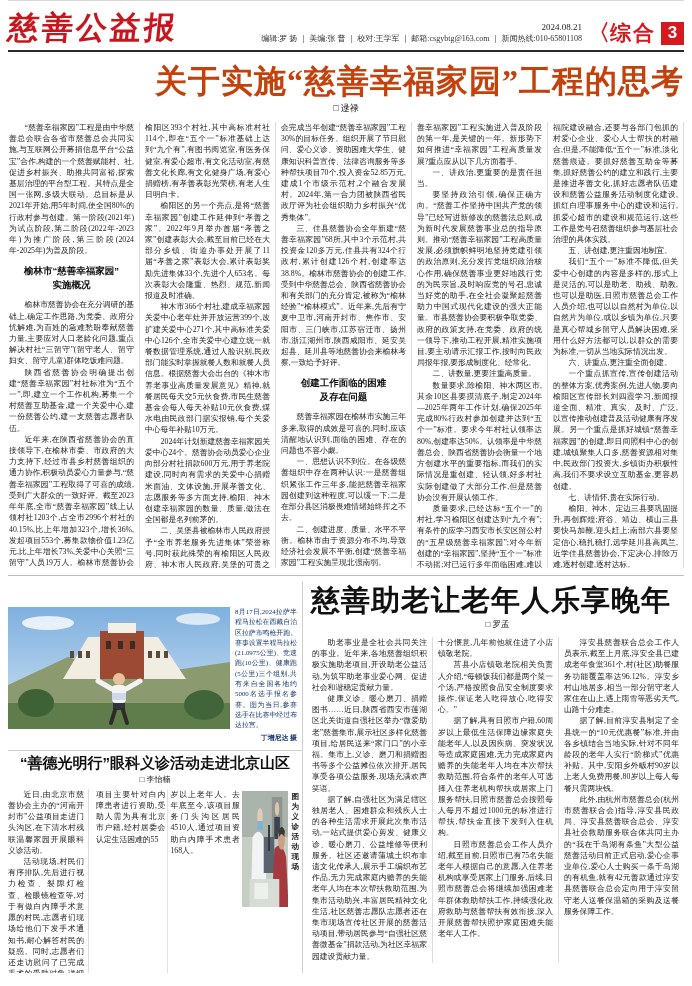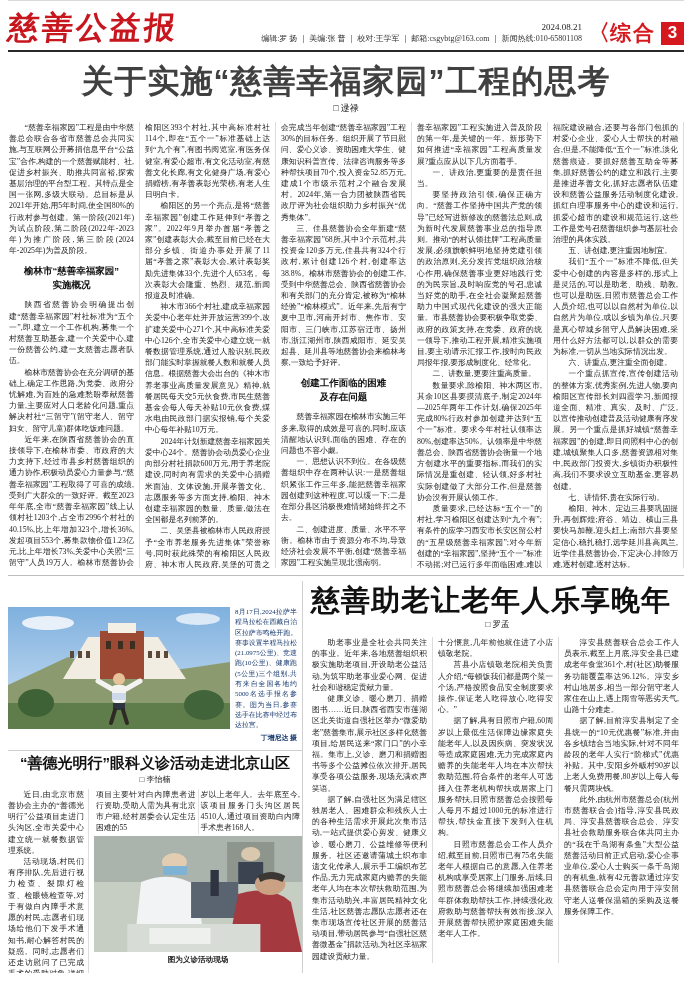--- a/index.html
+++ b/index.html
@@ -21,22 +21,22 @@
   .staff-line{font-size:8px;color:#333;line-height:12px;letter-spacing:0;padding-left:12px;}
   .section-block{display:flex;align-items:center;margin-left:6px;margin-bottom:0;}
   .section-angle{color:#d6191f;font-size:22px;font-weight:bold;line-height:22px;font-family:"Liberation Sans",sans-serif;}
   .section-label{color:#d6191f;font-size:21px;font-weight:bold;letter-spacing:2px;line-height:24px;font-family:"Liberation Sans",sans-serif;}
   .page-num{background:#d6191f;color:#fff;width:23px;height:23px;margin-left:5px;
     display:flex;align-items:center;justify-content:center;font-size:17px;font-weight:bold;
     font-family:"Liberation Sans",sans-serif;}
   .header-rule{border-top:2px solid #2a2a2a;margin-top:5px;}
   
   .main-title{
-    text-align:center;font-family:Liberation Sans, sans-serif;font-weight:900;
-    font-size:32px;line-height:40px;margin:9px 0 1px;letter-spacing:1px;color:#404040;
+    text-align:right;font-family:Liberation Serif, serif;font-weight:900;
+    font-size:32px;line-height:40px;margin:9px 0 1px;letter-spacing:1px;color:#c2410c;
   }
   .byline{text-align:center;font-size:9px;color:#222;margin:1px 0 7px;}
   .columns{display:flex;height:446px;overflow:hidden;}
   .ncol{flex:1 1 0;padding:0 5px;border-right:1px solid #dcdcdc;overflow:hidden;}
   .ncol:first-child{padding-left:1px;}
   .para{font-size:7.8px;line-height:11.2px;text-align:justify;text-indent:2em;margin:0;color:#222;}
   .para.cont{text-indent:0;}
   .subhead{
     text-align:center;font-weight:bold;font-family:"Liberation Sans",sans-serif;
     font-size:9.5px;line-height:14px;margin:8px 0 7px;color:#111;
@@ -49,21 +49,21 @@
   .photo-news{display:flex;margin-top:26px;}
   .potala{width:222px;height:122px;flex:none;background:#9fc4e8;}
   .photo-caption{width:62px;padding-left:5px;font-size:6.9px;line-height:10.3px;color:#15376e;text-align:justify;}
   .photo-caption .photo-credit{font-weight:bold;text-align:right;margin-top:2px;color:#15376e;}
   .pn-rule{border-top:1px solid #cfcfcf;margin:7px 0 3px;}
   .a3-title{font-family:"Liberation Sans",sans-serif;font-size:15px;font-weight:900;text-align:center;margin:3px 0 1px;color:#111;white-space:nowrap;}
   .a3-byline{text-align:center;font-size:8px;margin:0 0 4px;}
   .a3-body{display:flex;height:186px;overflow:hidden;}
   .a3-col1{width:76px;flex:none;padding-right:4px;border-right:1px solid #ddd;overflow:hidden;}
   .a3-col1 .ncol{border-right:none;padding:0;}
-  .a3-right{flex:1;padding-left:5px;display:flex;flex-direction:column;}
+  .a3-right{flex:1;padding-left:5px;display:flex;flex-direction:row;}
   .a3-minicols{display:flex;}
   .a3-minicol{flex:1;padding:0 2px;border-right:1px solid #e2e2e2;}
   .a3-minicol:last-child{border-right:none;}
   .eye-photo{width:100%;height:116px;margin-top:2px;background:#c9cfc6;}
   .a3-caption{text-align:center;font-size:7.6px;font-weight:bold;margin-top:3px;color:#222;}
   .a2-title{
     text-align:left;font-family:"Liberation Sans",sans-serif;font-weight:900;
     font-size:29px;line-height:36px;margin:1px 0 0;letter-spacing:1px;color:#111;
   }
   .a2-byline{text-align:center;font-size:8.5px;margin:1px 0 6px;}
@@ -92,22 +92,22 @@
 
   <h1 class="main-title">关于实施“慈善幸福家园”工程的思考</h1>
   <div class="byline">□ 逯禄</div>
   <div class="columns" id="main-columns">
       <div class="ncol">
         <p class="para">“慈善幸福家园”工程是由中华慈善总会联合各省市慈善总会共同实施,与互联网公开募捐信息平台“公益宝”合作,构建的一个慈善赋能村、社,促进乡村振兴、助推共同富裕,探索基层治理的平台型工程。其特点是全国一张网,多级大联动。总目标是从2021年开始,用5年时间,使全国80%的行政村参与创建。第一阶段(2021年)为试点阶段,第二阶段(2022年-2023年)为推广阶段,第三阶段(2024年-2025年)为普及阶段。</p>
         <div class="subhead">
           <div>榆林市“慈善幸福家园”</div>
           <div>实施概况</div>
         </div>
+        <p class="para">榆林市慈善协会在充分调研的基础上,确定工作思路,为党委、政府分忧解难,为百姓的急难愁盼奉献慈善力量,主要应对人口老龄化问题,重点解决村社“三留守”(留守老人、留守妇女、留守儿童)群体吃饭难问题。</p>
         <p class="para">陕西省慈善协会明确提出创建“慈善幸福家园”村社标准为“五个一”,即,建立一个工作机构,募集一个村慈善互助基金,建一个关爱中心,建一份慈善公约,建一支慈善志愿者队伍。</p>
-        <p class="para">榆林市慈善协会在充分调研的基础上,确定工作思路,为党委、政府分忧解难,为百姓的急难愁盼奉献慈善力量,主要应对人口老龄化问题,重点解决村社“三留守”(留守老人、留守妇女、留守儿童)群体吃饭难问题。</p>
         <p class="para">近年来,在陕西省慈善协会的直接领导下,在榆林市委、市政府的大力支持下,经过市县乡村慈善组织的通力协作,积极动员爱心力量参与,“慈善幸福家园”工程取得了可喜的成绩,受到广大群众的一致好评。截至2023年年底,全市“慈善幸福家园”线上认领村社1203个,占全市2996个村社的40.15%,比上年增加323个,增长36%,发起项目553个,募集款物价值1.23亿元,比上年增长73%,关爱中心关照“三留守”人员19万人。榆林市慈善协会直接实施和支持的示范村社,按照“五个一”建设标准,抓典型、建示范,累计达到36个,投入资金和物品420万元。在示范村社中,中华慈善总会、陕西省慈善协会授牌10个,榆林市民政局授牌24个,榆林市慈善协会授牌18个。“幸福家园”创建数量稳步增加,质量进一步提升,各</p>
       </div>
       <div class="ncol">
         <p class="para cont">榆阳区393个村社,其中高标准村社114个,即在“五个一”标准基础上达到“九个有”,有图书阅览室,有医务保健室,有爱心超市,有文化活动室,有慈善文化长廊,有文化健身广场,有爱心捐赠榜,有孝善表彰光荣榜,有老人生日明白卡。</p>
         <p class="para">榆阳区的另一个亮点,是将“慈善幸福家园”创建工作延伸到“孝善之家”。2022年9月举办首届“孝善之家”创建表彰大会,截至目前已经在大部分乡镇、街道办事处开展了11届“孝善之家”表彰大会,累计表彰奖励先进集体33个,先进个人653名。每次表彰大会隆重、热烈、规范,新闻报道及时准确。</p>
         <p class="para">神木市366个村社,建成幸福家园关爱中心老年灶并开放运营399个,改扩建关爱中心271个,其中高标准关爱中心126个,全市关爱中心建立统一就餐数据管理系统,通过人脸识别,民政部门能实时掌握就餐人数和就餐人员信息。根据慈善大会出台的《神木市养老事业高质量发展意见》精神,就餐居民每天交5元伙食费,市民生慈善基金会每人每天补贴10元伙食费,煤水电由民政部门据实报销,每个关爱中心每年补贴10万元。</p>
         <p class="para">2024年计划新建慈善幸福家园关爱中心24个。慈善协会动员爱心企业向部分村社捐款600万元,用于养老院建设,同时向有需求的关爱中心捐赠米面油、文体设施,开展孝善文化、志愿服务等多方面支持,榆阳、神木创建幸福家园的数量、质量,做法在全国都是名列前茅的。</p>
         <p class="para">二、吴堡县被榆林市人民政府授予“全市养老服务先进集体”荣誉称号,同时获此殊荣的有榆阳区人民政府、神木市人民政府,吴堡的可贵之处在于是南部六县唯一的一家,这主要得益于县民政局工作非常出色,全县101个行政村,其中1个街道办,已建成4所城镇日间照料中心,100个行政村建成互助幸福院106所,93所投入运营,实现了有条件的行政村及自然村全覆盖。吴堡县慈善协会为34个参与创建“慈善幸福家园”的村认领挂牌。</p>
       </div>
       <div class="ncol">
@@ -117,21 +117,21 @@
           <div>创建工作面临的困难</div>
           <div>及存在问题</div>
         </div>
         <p class="para">慈善幸福家园在榆林市实施三年多来,取得的成效是可喜的,同时,应该清醒地认识到,面临的困难、存在的问题也不容小觑。</p>
         <p class="para">一、思想认识不到位。在各级慈善组织中存在两种认识:一是慈善组织紧张工作三年多,能把慈善幸福家园创建到这种程度,可以缓一下;二是在部分县区消极畏难情绪始终挥之不去。</p>
         <p class="para">二、创建进度、质量、水平不平衡。榆林市由于资源分布不均,导致经济社会发展不平衡,创建“慈善幸福家园”工程实施呈现北强南弱。</p>
       </div>
       <div class="ncol">
         <p class="para cont">善幸福家园”工程实施进入普及阶段的第一年,是关键的一年。新形势下如何推进“幸福家园”工程高质量发展?重点应从以下几方面着手。</p>
         <p class="para">一、讲政治,更重要的是责任担当。</p>
-        <p class="para">要坚持政治引领,确保正确方向。“慈善工作坚持中国共产党的领导”已经写进新修改的慈善法总则,成为新时代发展慈善事业总的指导原则。推动“的村认领挂牌”工程高质量发展,必须旗帜鲜明地坚持党建引领的政治原则,充分发挥党组织政治核心作用,确保慈善事业更好地践行党的为民宗旨,及时响应党的号召,忠诚当好党的助手,在全社会凝聚起慈善助力中国式现代化建设的强大正能量。市县慈善协会要积极争取党委、政府的政策支持,在党委、政府的统一领导下,推动工程开展,精准实施项目,要主动请示汇报工作,按时向民政局报年报,要形成制度化、经常化。</p>
+        <p class="para">要坚持政治引领,确保正确方向。“慈善工作坚持中国共产党的领导”已经写进新修改的慈善法总则,成为新时代发展慈善事业总的指导原则。推动“慈善幸福家园”工程高质量发展,必须旗帜鲜明地坚持党建引领的政治原则,充分发挥党组织政治核心作用,确保慈善事业更好地践行党的为民宗旨,及时响应党的号召,忠诚当好党的助手,在全社会凝聚起慈善助力中国式现代化建设的强大正能量。市县慈善协会要积极争取党委、政府的政策支持,在党委、政府的统一领导下,推动工程开展,精准实施项目,要主动请示汇报工作,按时向民政局报年报,要形成制度化、经常化。</p>
         <p class="para">二、讲数量,更要注重高质量。</p>
         <p class="para">数量要求,除榆阳、神木两区市,其余10区县要摸清底子,制定2024年—2025年两年工作计划,确保2025年完成80%行政村参加创建并达到“五个一”标准。要求今年村社认领率达80%,创建率达50%。认领率是中华慈善总会、陕西省慈善协会衡量一个地方创建水平的重要指标,而我们的实际情况是重创建、轻认领,好多村社实际创建做了大部分工作,但是慈善协会没有开展认领工作。</p>
         <p class="para">质量要求,已经达标“五个一”的村社,学习榆阳区创建达到“九个有”;有条件的应学习西安市长安区留公村的“五星级慈善幸福家园”;对今年新创建的“幸福家园”,坚持“五个一”标准不动摇;对已运行多年面临困难,难以为继的,动员乡贤再捐款,采取措施,保证运营。</p>
       </div>
       <div class="ncol">
         <p class="para cont">福院建设融合,还要与各部门包抓的村爱心企业、爱心人士帮扶的村融合,但是,不能降低“五个一”标准,淡化慈善痕迹。要抓好慈善互助金等募集,抓好慈善公约的建立和践行,主要是推进孝善文化,抓好志愿者队伍建设和慈善公益服务活动制度化建设,抓红白理事服务中心的建设和运行,抓爱心超市的建设和规范运行,这些工作是党号召慈善组织参与基层社会治理的具体实践。</p>
         <p class="para">五、讲创建,更注重因地制宜。</p>
         <p class="para">我们“五个一”标准不降低,但关爱中心创建的内容是多样的,形式上是灵活的,可以是助老、助残、助教,也可以是助医,日照市慈善总会工作人员介绍,也可以以自然村为单位,以自然片为单位,或以乡镇为单位,只要是真心帮城乡留守人员解决困难,采用什么好方法都可以,以群众的需要为标准,一切从当地实际情况出发。</p>
         <p class="para">六、讲重点,更注重全面创建。</p>
         <p class="para">一个重点抓宣传,宣传创建活动的整体方案,优秀案例,先进人物,要向榆阳区宣传部长刘四霞学习,新闻报道全面、精准、真实、及时、广泛,以宣传推动创建普及活动健康有序发展。另一个重点是抓好城镇“慈善幸福家园”的创建,即日间照料中心的创建,城镇聚集人口多,慈善资源相对集中,民政部门投资大,乡镇街办积极性高,我们不要求设立互助基金,更容易创建。</p>
@@ -189,21 +189,21 @@
           <div class="photo-credit">丁增尼达 摄</div>
         </div>
       </div>
       <div class="pn-rule"></div>
 
       <h2 class="a3-title">“善德光明行”眼科义诊活动走进北京山区</h2>
       <div class="a3-byline">□ 李怡楠</div>
       <div class="a3-body">
         <div class="a3-col1">
             <div class="ncol">
-              <p class="para">近日,由北京市慈善协会主办的“善德光明行”公益项目走进门头沟区,全市关爱中心建立统一就餐数据管理系统。</p>
+              <p class="para">近日,由北京市慈善协会主办的“河南开封市”公益项目走进门头沟区,在下清水村残联温馨家园开展眼科义诊活动。</p>
               <p class="para">活动现场,村民们有序排队,先后进行视力检查、裂隙灯检查、检眼镜检查等,对于有做白内障手术意愿的村民,志愿者们现场给他们下发手术通知书,耐心解答村民的疑惑。同时,志愿者们还走访慰问了已完成手术的受助对象,详细了解他们的术后状态。</p>
             </div>
           </div>
         <div class="a3-right">
           <div class="a3-minicols">
             <p class="para cont a3-minicol">项目主要针对白内障患者进行资助,受助人需为具有北京市户籍,经村居委会认定生活困难的55</p>
             <p class="para cont a3-minicol">岁以上老年人。去年底至今,该项目服务门头沟区居民4510人,通过项目资助白内障手术患者168人。</p>
           </div>
           <svg class="eye-photo" viewBox="0 0 150 116" preserveAspectRatio="none">
             <rect width="150" height="116" fill="#c6cdc3"></rect>

